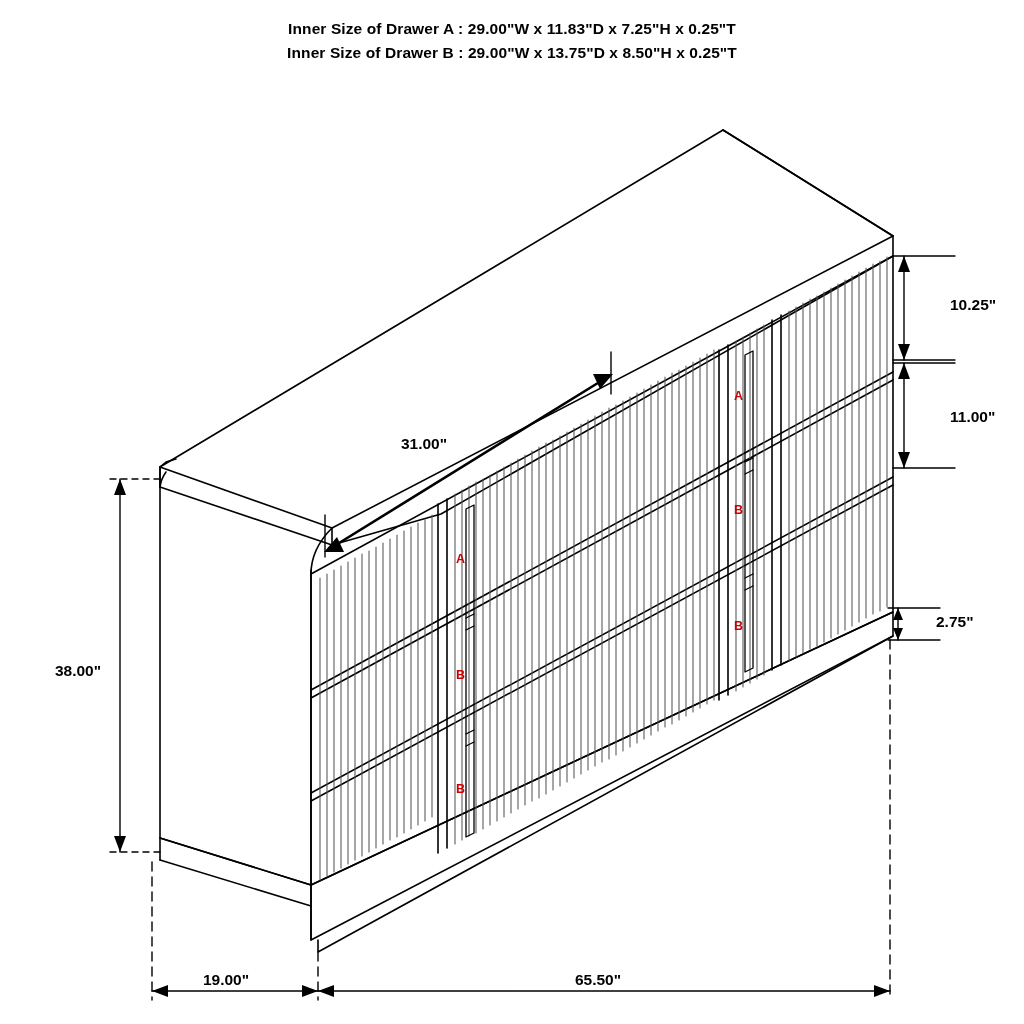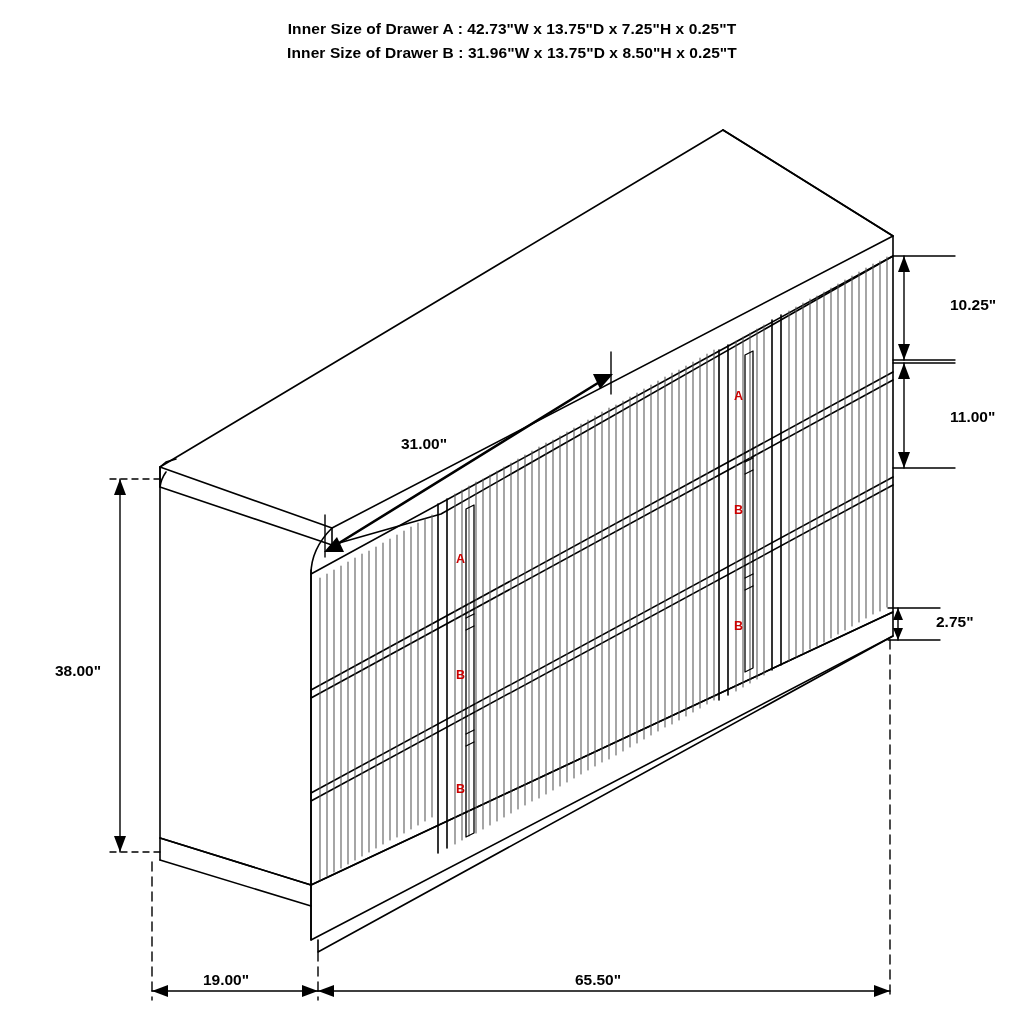--- a/index.html
+++ b/index.html
@@ -34,22 +34,22 @@
     font-weight:bold;
     font-size:12.5px;
     fill:#cc0000;
   }
 </style>
 </head>
 <body>
 
 <div id="stage">
 
-  <div class="note l1">Inner Size of Drawer A : 42.73"W x 13.75"D x 7.25"H x 0.25"T</div>
-  <div class="note l2">Inner Size of Drawer B : 31.96"W x 13.75"D x 8.50"H x 0.25"T</div>
+  <div class="note l1">Inner Size of Drawer A : 29.00"W x 11.83"D x 7.25"H x 0.25"T</div>
+  <div class="note l2">Inner Size of Drawer B : 29.00"W x 13.75"D x 8.50"H x 0.25"T</div>
 
   <svg width="1024" height="1024" viewBox="0 0 1024 1024">
 
     <g fill="none" stroke="#000000" stroke-width="1.6" stroke-linejoin="round" stroke-linecap="round">
 
       <g>
         <path d="M 723,130 L 893,236 L 893,256 L 441,514 L 332,545 L 160,487 L 160,467 L 166,462 L 176,459"></path>
         <path d="M 723,130 L 160,467"></path>
         <path d="M 723,130 L 893,236"></path>
         <path d="M 893,236 L 332,528"></path>

